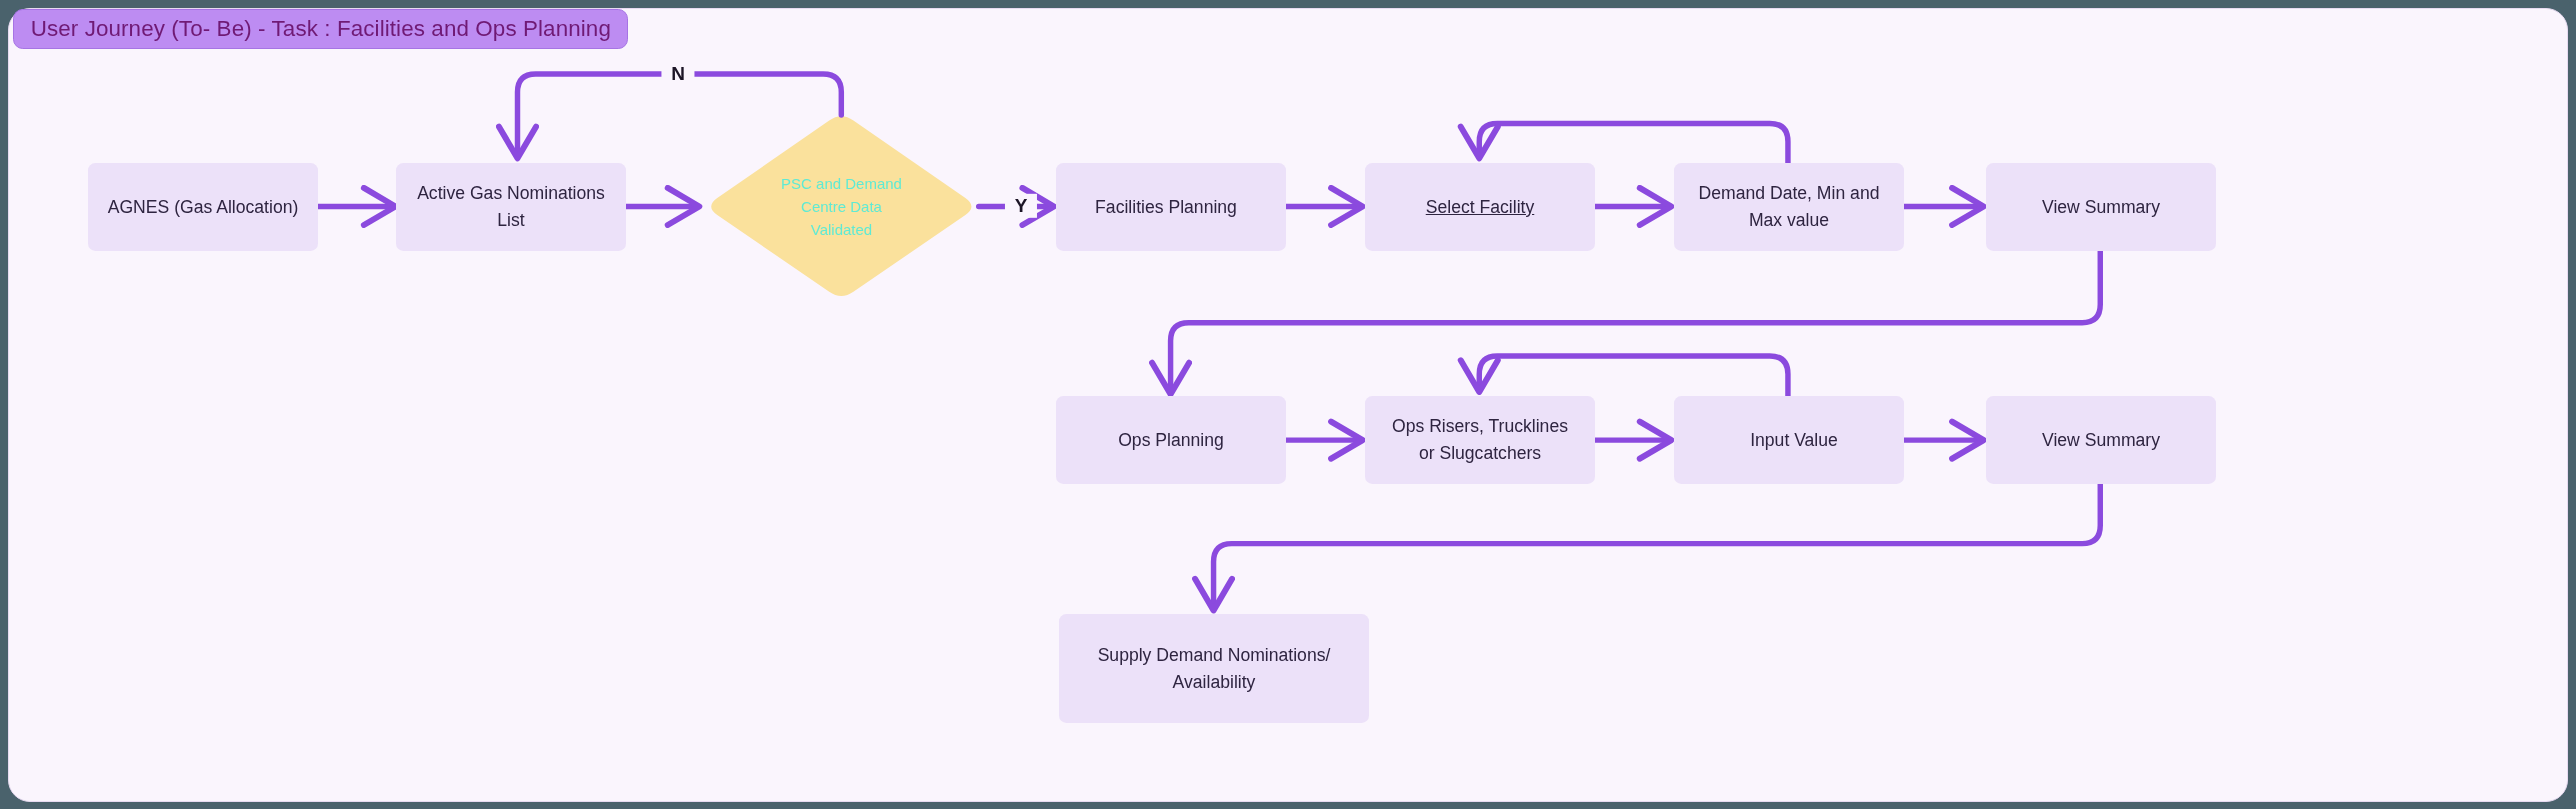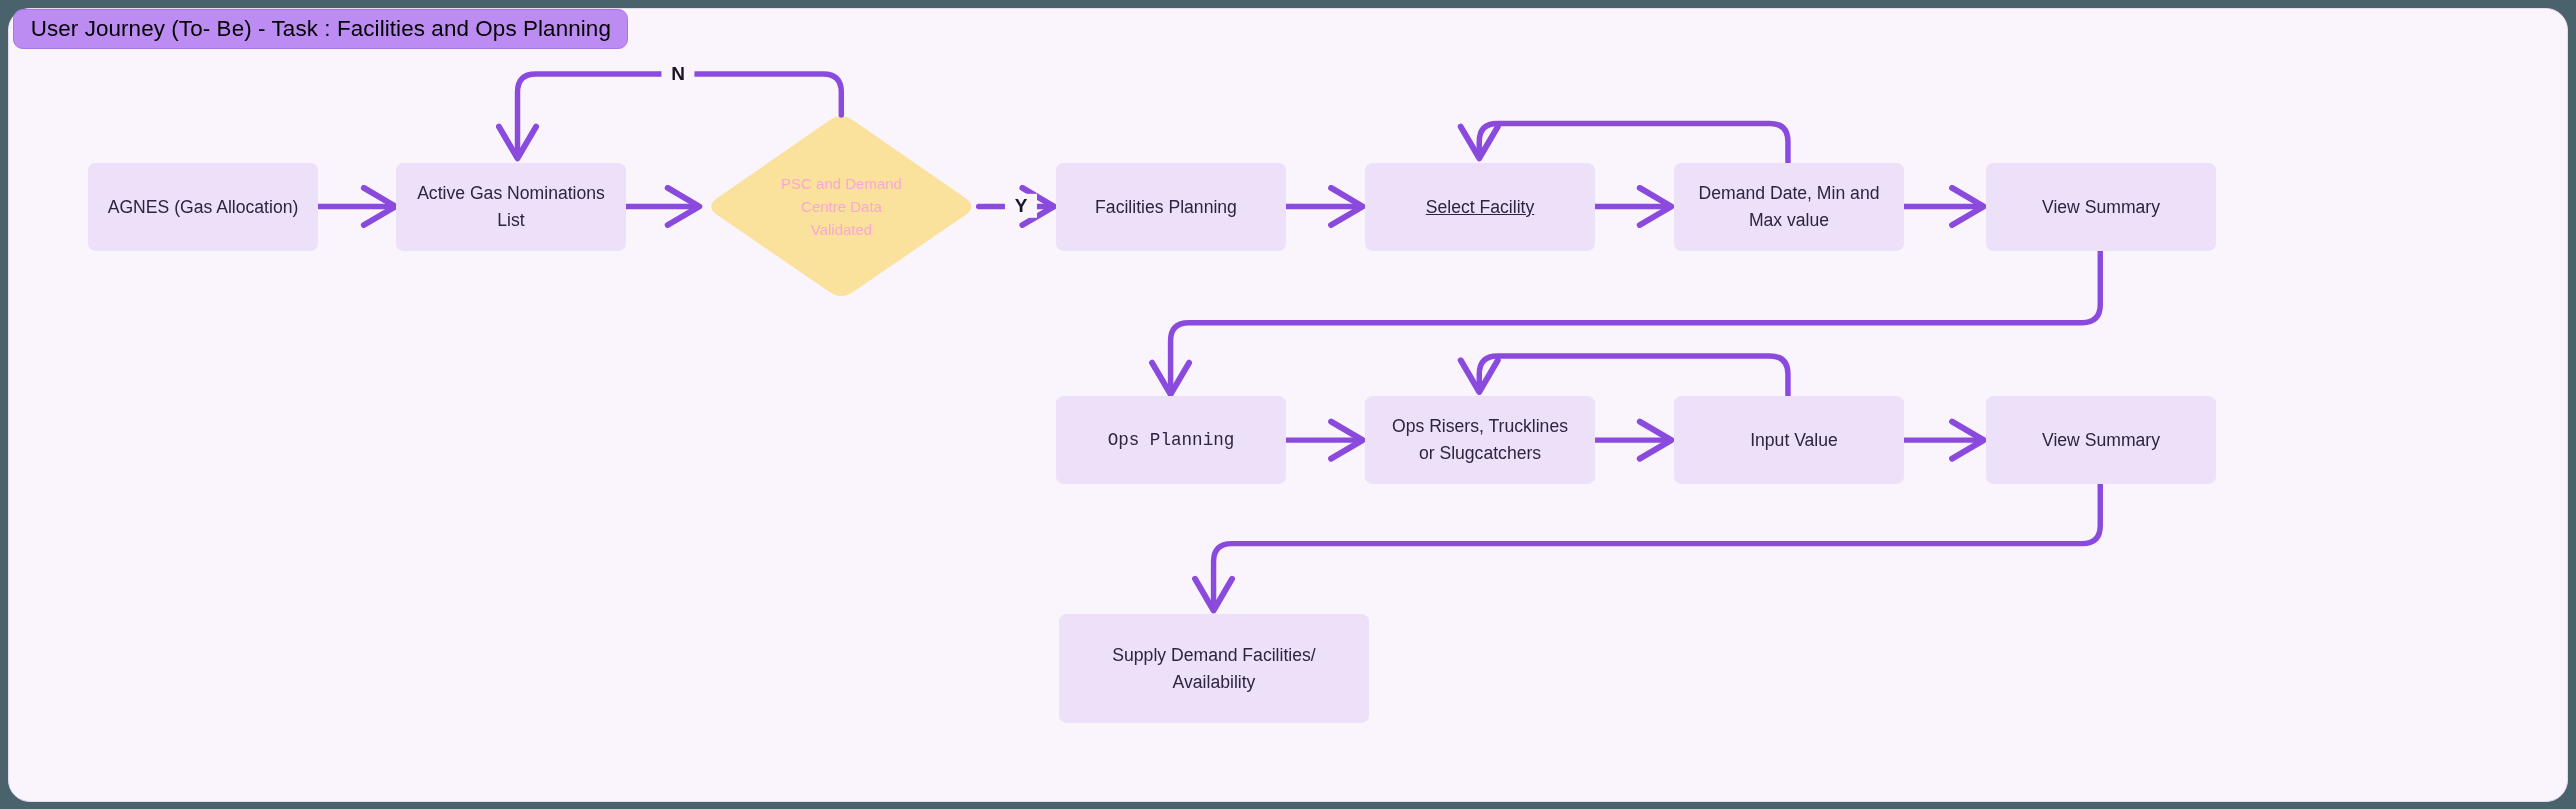--- a/index.html
+++ b/index.html
@@ -5,45 +5,45 @@
   html,body{margin:0;padding:0;background:#4a626c;}
   #app{position:relative;width:2576px;height:810px;background:#4a626c;overflow:hidden;
        font-family:"Liberation Sans", sans-serif;}
   
   #canvas{position:absolute;left:7.9px;top:7.9px;right:7.9px;bottom:7.9px;
           background:#faf5fd;border:1.8px solid #e7daf1;border-radius:22px;box-sizing:border-box;}
   
   .title-pill{position:absolute;left:13.3px;top:9px;width:615px;height:40px;
           background:#bd8cf2;border:1.2px solid #a674e4;border-radius:9.7px;
           display:flex;align-items:center;justify-content:center;box-sizing:border-box;
-          font-size:22.4px;font-weight:500;color:#000000;letter-spacing:0.1px;z-index:5;}
+          font-size:22.4px;font-weight:500;color:#701a75;letter-spacing:0.1px;z-index:5;}
   
   #edges{position:absolute;left:0;top:0;width:2576px;height:810px;z-index:2;}
   #edges path.edge{fill:none;stroke:#8b4ade;stroke-width:9px;stroke-linecap:round;stroke-linejoin:round;}
   
   .node{position:absolute;background:#ece1f9;border-radius:7.3px;z-index:3;
         display:flex;align-items:center;justify-content:center;text-align:center;
         padding:0 18px;box-sizing:border-box;color:#2e2440;font-size:17.6px;line-height:27px;font-weight:400;}
   .row1{top:163px;height:88px;width:230px;}
   .row2{top:396px;height:88px;width:230px;}
   #n-agnes{left:88px;}
   #n-active{left:396px;}
   #n-facilities{left:1056px;padding-left:8px;}
   #n-select{left:1365px;text-decoration:underline;}
   #n-inputdate{left:1674px;}
   #n-view1{left:1986px;}
-  #n-ops{left:1056px;font-family:Liberation Mono, monospace;}
+  #n-ops{left:1056px;}
   #n-risers{left:1365px;}
   #n-inputvalue{left:1674px;padding-left:28px;}
   #n-view2{left:1986px;}
   #n-supply{left:1059px;top:614px;width:310px;height:109px;}
   
   .decision-label{position:absolute;left:769px;top:146px;width:145px;height:121px;z-index:4;
         display:flex;align-items:center;justify-content:center;text-align:center;
-        color:#f9a8d4;font-size:15px;line-height:23px;font-weight:400;}
+        color:#5eead4;font-size:15px;line-height:23px;font-weight:400;}
   
   .edge-label{position:absolute;z-index:4;background:#faf5fd;padding:1.2px 9.7px;
         font-size:19px;font-weight:600;color:#1c1526;transform:translate(-50%,-50%);}
   #lbl-n{left:678px;top:74px;}
   #lbl-y{left:1021px;top:206px;}
 </style>
 </head>
 <body>
 
 <div id="app">
@@ -111,19 +111,19 @@
     <span>Ops Risers, Trucklines or Slugcatchers</span>
   </div>
   <div class="node row2" id="n-inputvalue">
     <span>Input Value</span>
   </div>
   <div class="node row2" id="n-view2">
     <span>View Summary</span>
   </div>
 
   <div class="node" id="n-supply">
-    <span>Supply Demand Facilities/ Availability</span>
+    <span>Supply Demand Nominations/ Availability</span>
   </div>
 
   <div class="edge-label" id="lbl-n">N</div>
   <div class="edge-label" id="lbl-y">Y</div>
 </div>
 
 
 </body></html>

